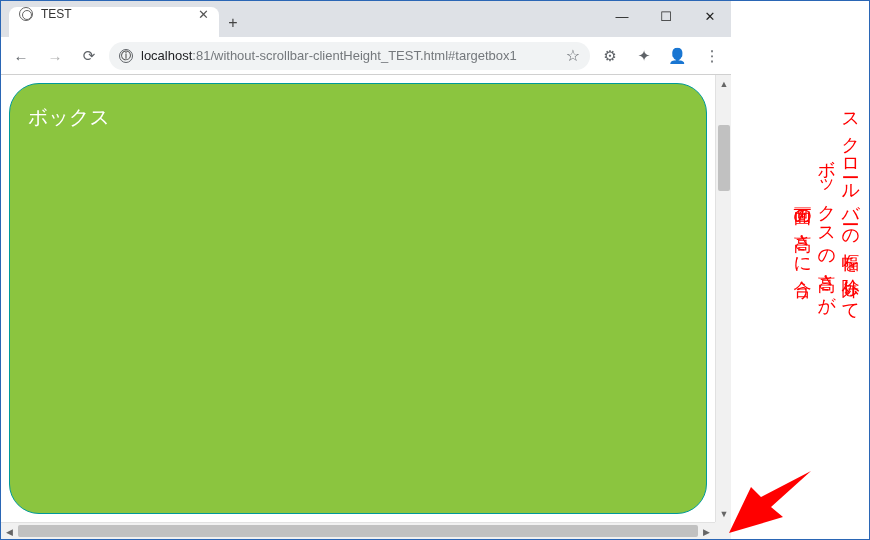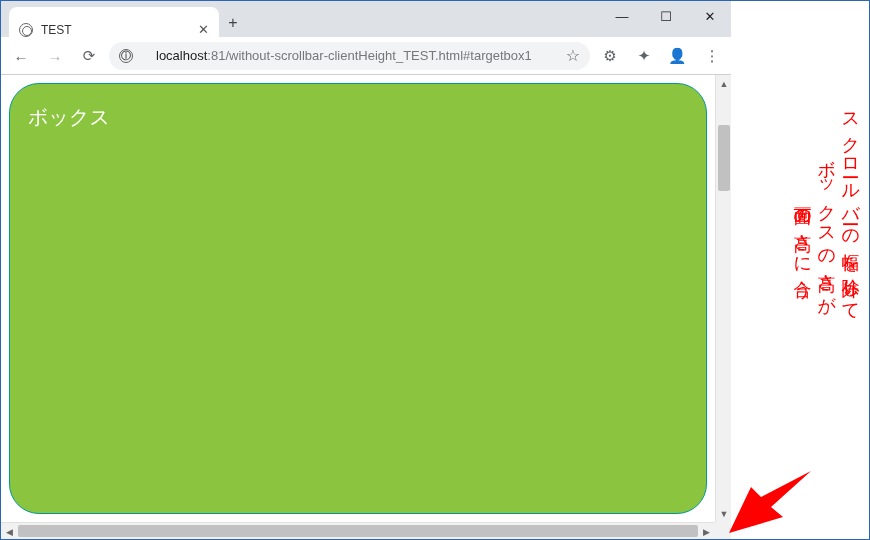--- a/index.html
+++ b/index.html
@@ -25,21 +25,21 @@
   }
   .tabstrip {
     display: flex;
     align-items: flex-end;
     height: 36px;
     padding-left: 8px;
     position: relative;
   }
   .tab {
     display: flex;
-    align-items: flex-end;
+    align-items: flex-start;
     gap: 8px;
     background: #fff;
     height: 30px;
     min-width: 210px;
     padding: 0 10px;
     border-radius: 8px 8px 0 0;
     font-size: 12px;
     color: #333;
   }
   .tab .favicon {
@@ -98,21 +98,21 @@
     border-radius: 14px;
     padding: 0 10px;
     color: #555;
     gap: 8px;
     font-size: 13px;
   }
   .omnibox .site-icon {
     width:14px;height:14px;border:1.5px solid #5f6368;border-radius:50%;
     display:flex;align-items:center;justify-content:center;font-size:10px;font-weight:bold;
   }
-  .omnibox .url { flex:1; white-space: nowrap; overflow:hidden;margin-left:15px; }
+  .omnibox .url { flex:1; white-space: nowrap; overflow:hidden; }
   .omnibox .url .host { color:#202124; }
   .omnibox .url .rest { color:#74787c; }
   .star { font-size:16px;color:#5f6368; }
   .content {
     flex:1;
     background:#fff;
     position:relative;
     overflow:hidden;
   }
   .viewport {

